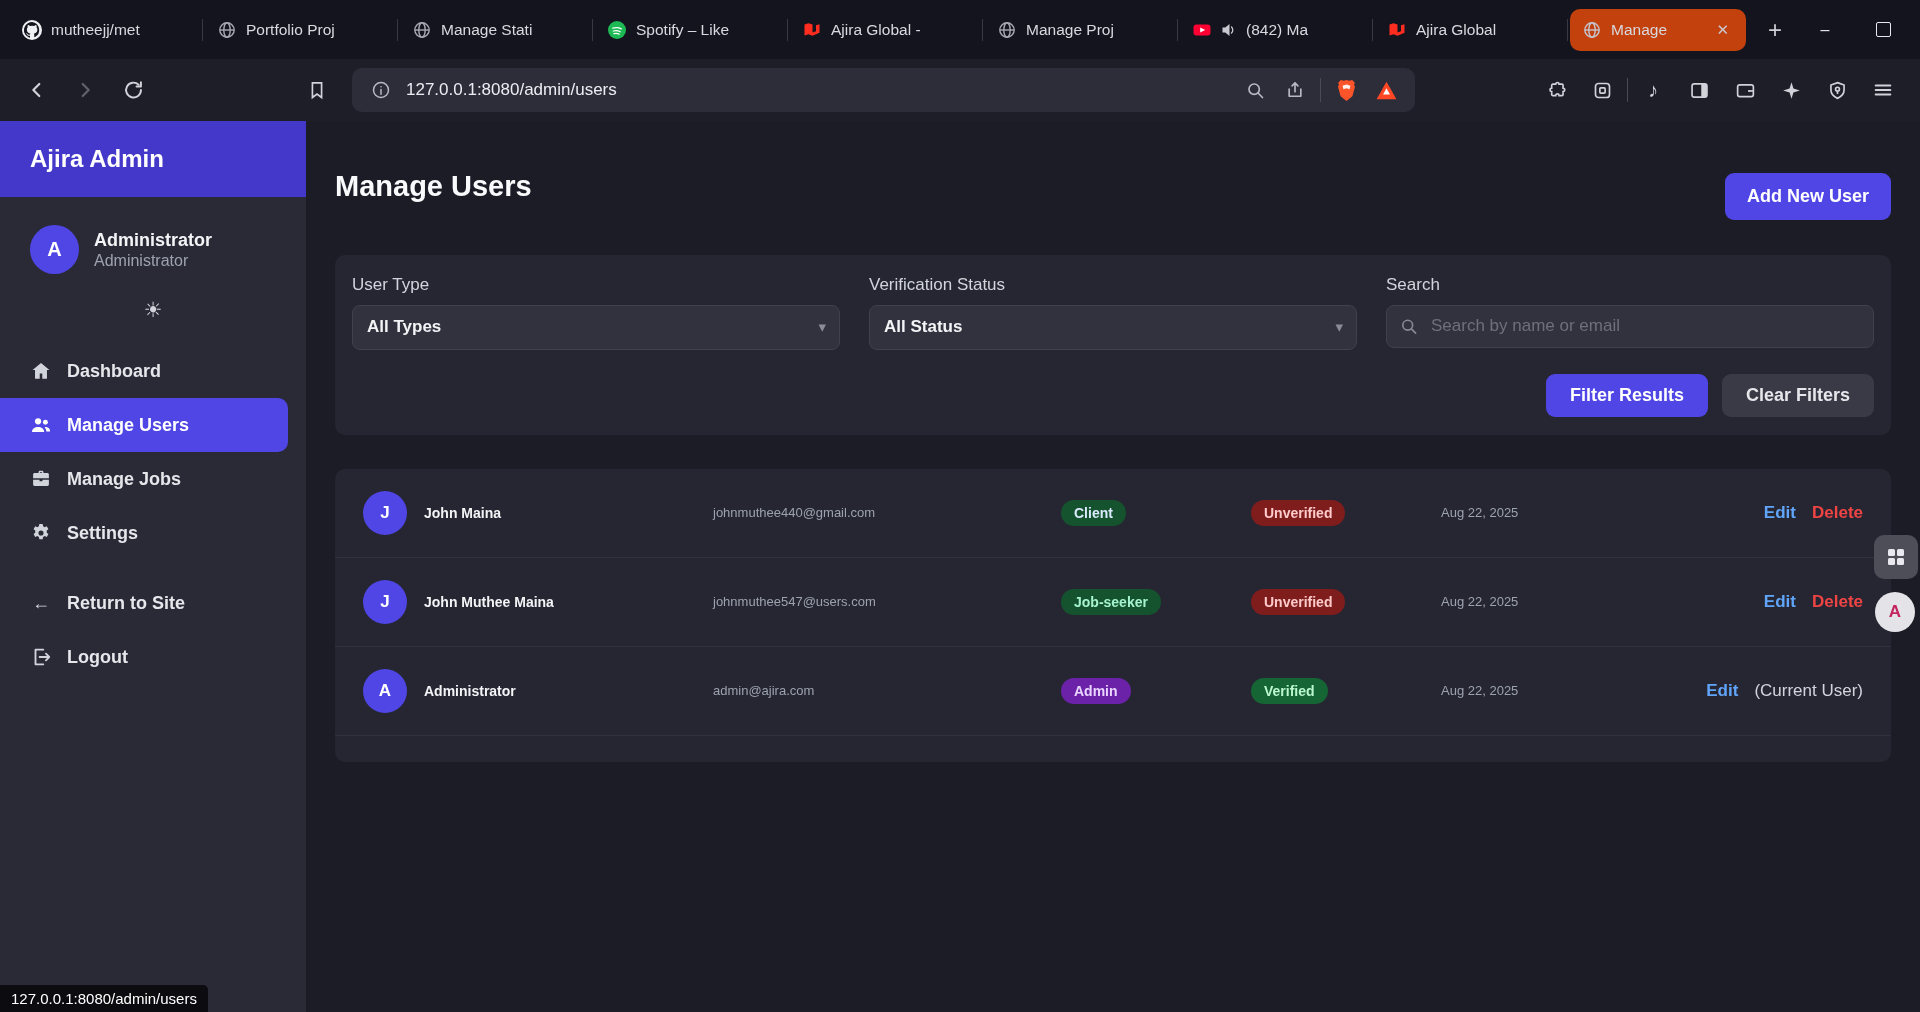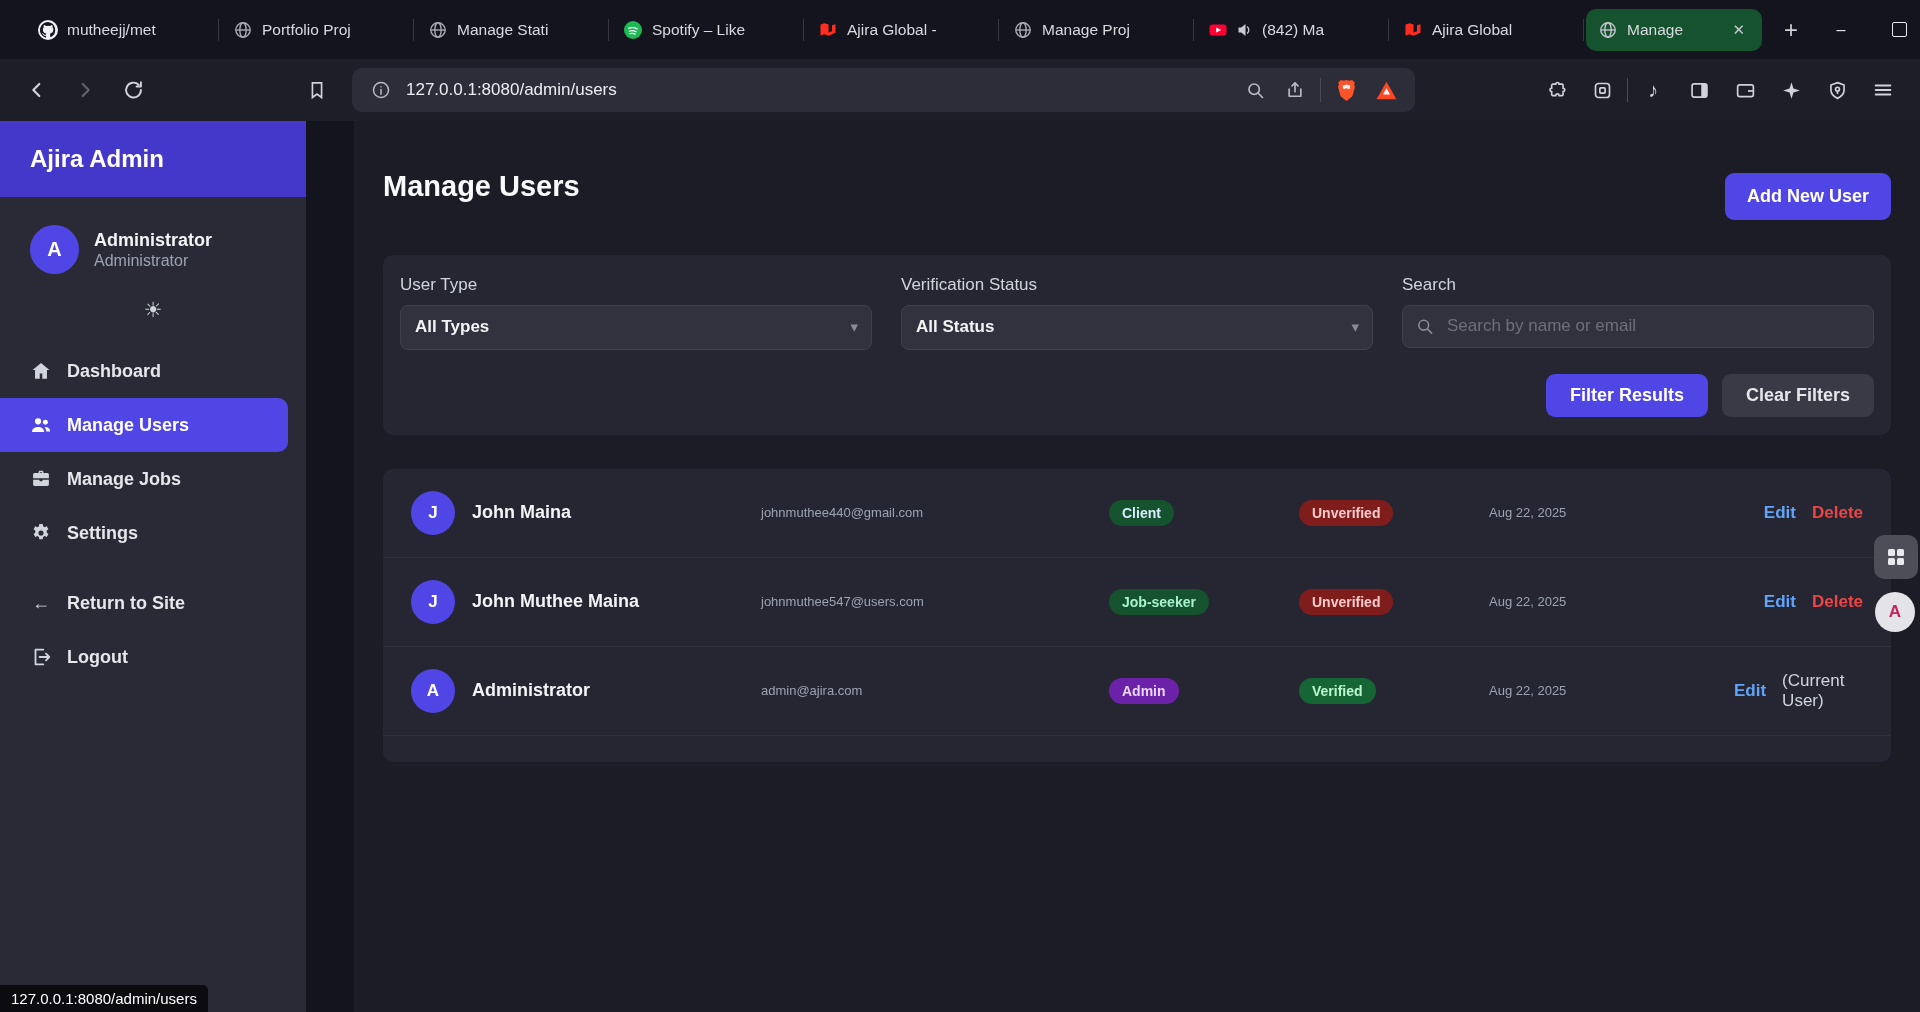--- a/index.html
+++ b/index.html
@@ -2,24 +2,24 @@
 <html><head>
 <meta charset="utf-8">
 <style>
   html,body{margin:0;padding:0;}
   body{font-family:"Liberation Sans","DejaVu Sans",sans-serif;background:#0e0e16;}
   button{background:none;border:none;padding:0;font-family:inherit;color:inherit;}
   a{text-decoration:none;cursor:pointer;}
   .window{position:relative;width:1920px;height:1012px;background:#14141e;overflow:hidden;}
 
   
-  .tabbar{display:flex;align-items:center;height:59px;background:#14141e;padding-left:10px;margin-left:16px;}
+  .tabbar{display:flex;align-items:center;height:59px;background:#14141e;padding-left:10px;}
   .tab{display:flex;align-items:center;gap:9px;height:42px;padding:0 12px;width:166px;border-radius:10px;color:#d9d9e0;font-size:15.5px;flex:none;}
   .tab .tab-label{flex:1;white-space:nowrap;overflow:hidden;}
-  .tab.active{background:#14532d;width:152px;}
+  .tab.active{background:#c2410c;width:152px;}
   .tab-sep{width:1px;height:22px;background:#38383f;flex:none;margin:0 2px;}
   .tab-icon{width:20px;height:20px;flex:none;display:flex;align-items:center;justify-content:center;}
   .tab-icon.small{width:16px;height:16px;}
   .tab-close{font-size:15px;color:#c9c9d2;padding:1px 5px;border-radius:6px;flex:none;}
   .newtab-btn{width:42px;height:42px;display:flex;align-items:center;justify-content:center;font-size:24px;color:#cfcfd8;margin-left:8px;flex:none;}
   .win-controls{margin-left:auto;display:flex;height:59px;}
   .win-btn{width:58px;height:59px;display:flex;align-items:center;justify-content:center;color:#e8e8ee;font-size:16px;}
   .max-box{width:13px;height:13px;border:1.6px solid #e8e8ee;border-radius:2px;display:block;}
 
   
@@ -28,21 +28,21 @@
   .nav-btn.dim{color:#62626e;}
   .nav-spacer{width:130px;flex:none;}
   .addressbar{flex:1;height:44px;background:#2d2d3a;border-radius:10px;display:flex;align-items:center;gap:10px;padding:0 14px;margin:0 114px 0 8px;min-width:0;}
   .addressbar .url{flex:1;color:#ececf2;font-size:17px;white-space:nowrap;overflow:hidden;}
   .ab-icon{width:30px;height:30px;display:flex;align-items:center;justify-content:center;color:#b9b9c3;flex:none;}
   .ab-div{width:1px;height:24px;background:#4a4a56;flex:none;}
   .right-cluster{display:flex;align-items:center;gap:4px;flex:none;}
   .note-glyph{font-size:20px;}
 
   
-  .page{position:absolute;top:121px;left:0;right:0;bottom:0;display:flex;gap:48px;}
+  .page{position:absolute;top:121px;left:0;right:0;bottom:0;display:flex;}
   .sidebar{width:306px;background:#2a2a37;flex:none;display:flex;flex-direction:column;}
   .brand{height:76px;background:#4338ca;color:#fff;font-size:24px;font-weight:700;display:flex;align-items:center;padding:0 30px;flex:none;}
   .user-block{display:flex;align-items:center;gap:15px;padding:28px 30px 0;}
   .avatar{width:49px;height:49px;border-radius:50%;background:#4f46e5;color:#fff;display:flex;align-items:center;justify-content:center;font-weight:700;font-size:20px;flex:none;}
   .user-name{font-size:18px;font-weight:700;color:#f3f4f6;line-height:1.3;}
   .user-role{font-size:16px;color:#9ca3af;}
   .theme-toggle{margin:24px auto 22px;font-size:21px;color:#d1d5db;}
   .nav-item{display:flex;align-items:center;gap:15px;height:54px;padding:0 30px;color:#e5e7eb;font-size:18px;font-weight:600;}
   .nav-item .icon{width:22px;display:flex;justify-content:center;color:#d1d5db;flex:none;}
   .nav-item.active{background:#4f46e5;color:#fff;border-radius:0 10px 10px 0;margin-right:18px;}
@@ -70,21 +70,21 @@
   .filter-btn{font-size:18px;padding:11px 24px;}
 
   .table-card{margin-top:34px;background:#262633;border-radius:10px;overflow:hidden;padding-bottom:26px;}
   .t-head,.t-row{display:grid;grid-template-columns:350px 348px 190px 190px 245px 1fr;align-items:center;padding:0 28px;}
   .t-head{background:#3c3c48;height:44px;}
   .th{font-size:15px;font-weight:700;color:#cbd5e1;letter-spacing:.7px;}
   .th.right{text-align:right;}
   .t-row{height:88px;border-bottom:1px solid #31313d;}
   .user-cell{display:flex;align-items:center;gap:17px;}
   .row-avatar{width:44px;height:44px;border-radius:50%;background:#4f46e5;color:#fff;font-weight:700;font-size:17px;display:flex;align-items:center;justify-content:center;flex:none;}
-  .row-name{font-size:18px;font-weight:700;color:#f3f4f6;}
+  .row-name{font-size:14px;font-weight:700;color:#f3f4f6;}
   .cell-email,.cell-date{font-size:13px;color:#9ca3af;}
   .badge{display:inline-block;font-size:14px;font-weight:700;padding:5px 13px;border-radius:13px;}
   .badge.client{background:#14532d;color:#dbeafe;}
   .badge.jobseeker{background:#14532d;color:#a7f3d0;}
   .badge.admin{background:#6b21a8;color:#e9d5ff;}
   .badge.unverified{background:#7f1d1d;color:#fecaca;}
   .badge.verified{background:#166534;color:#bbf7d0;}
   .cell-actions{display:flex;justify-content:flex-end;gap:16px;align-items:center;font-size:17px;font-weight:600;}
   .link-edit{color:#60a5fa;}
   .link-delete{color:#ef4444;}

